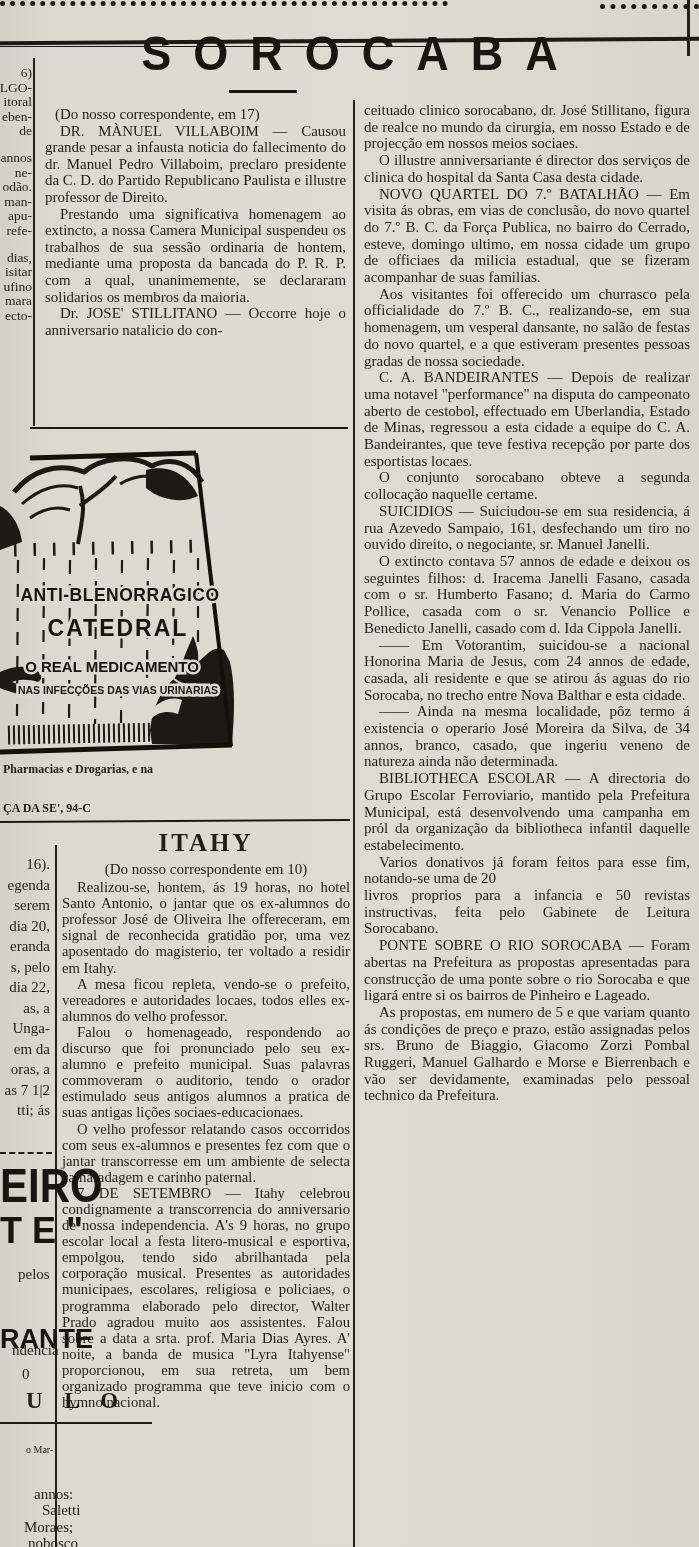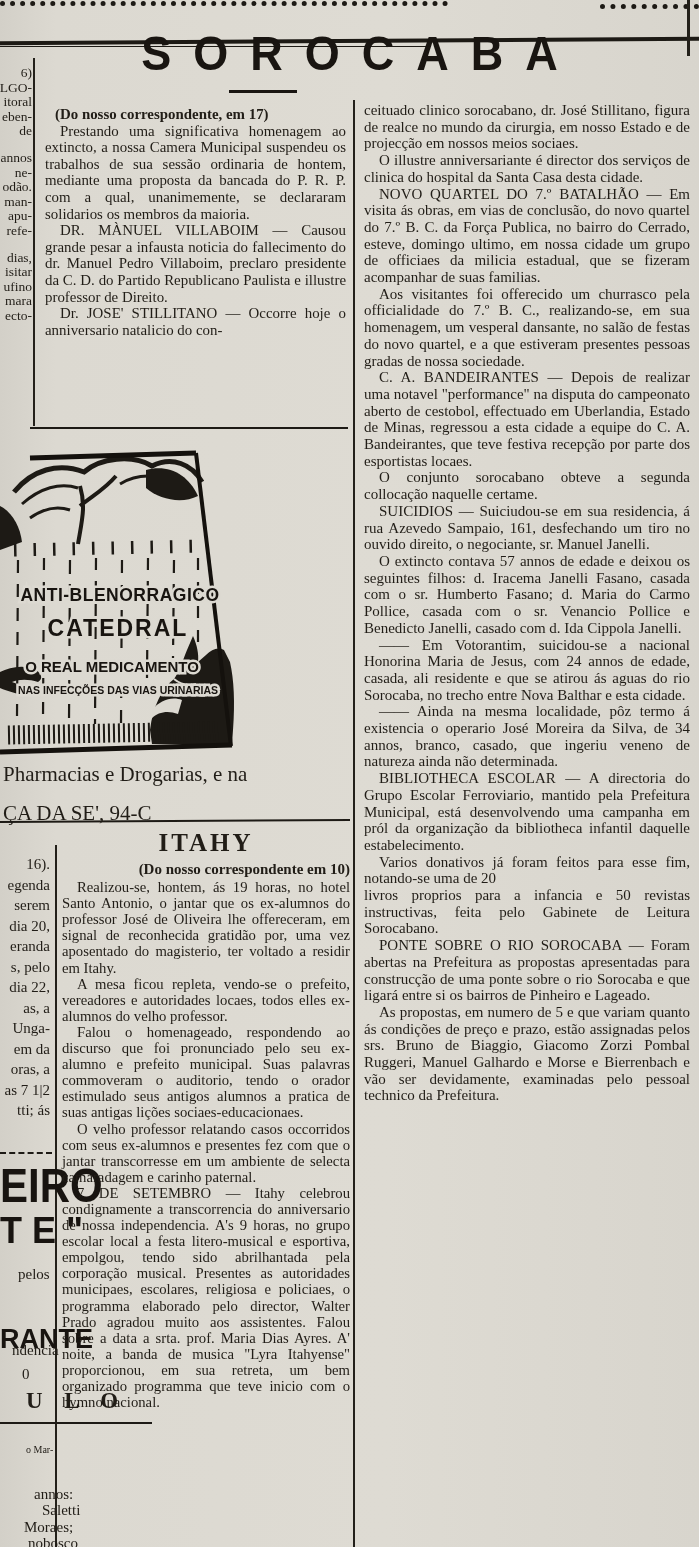--- a/index.html
+++ b/index.html
@@ -29,24 +29,24 @@
   .frag-strip div{height:14.6px;}
   .frag-strip .frag-gap{height:12px;}
   .frag-strip-mid{font-size:15px; line-height:20.5px;}
   .frag-strip-mid div{height:20.5px;}
   .bigfrag{font-family:"Liberation Sans","DejaVu Sans",sans-serif; font-weight:bold; color:#181410; white-space:nowrap;}
   
   .col p{margin:0; text-align:justify; text-indent:15px;}
   .col{font-size:14.9px; line-height:16.6px;}
   .col-right{font-size:15px; line-height:16.7px;}
   .col-itahy{font-size:14.7px; line-height:16.1px;}
-  .correspondent{font-weight:bold; text-indent:0 !important;}
+  .correspondent{font-weight:normal; text-indent:0 !important;}
   .vrule{width:2px; background:#23201a;}
   
-  .ad-below-text{font-weight:normal; font-size:21px; white-space:nowrap;}
+  .ad-below-text{font-weight:bold; font-size:12px; white-space:nowrap;}
   .ad-tonico{
     border:5px dotted #171310; padding:13px 6px 12px 6px; margin:9px 2px 10px 6px;
     text-align:center; text-indent:0 !important;
   }
   .ad-tonico div{font-weight:bold; text-indent:0;}
   .ad-tonico .l1{font-size:16.5px; letter-spacing:2px;}
   .ad-tonico .l2{font-size:18px; letter-spacing:2.5px; margin-top:9px;}
   .ad-tonico .l3{font-size:16.5px; letter-spacing:1.5px; margin-top:9px;}
   svg text{font-family:"Liberation Sans","DejaVu Sans",sans-serif; font-weight:bold; fill:#181410;
            paint-order:stroke; stroke:#dcd9d1; stroke-width:5px;}
@@ -116,22 +116,22 @@
   <div class="abs" style="left:26px;top:1388px;font-size:23px;font-weight:bold;letter-spacing:8px;white-space:nowrap;">U L O</div>
   <div class="abs rule" style="left:0;top:1422px;width:152px;height:2px;"></div>
   <div class="abs" style="left:26px;top:1444px;font-size:10px;">o Mar-</div>
   <div class="abs" style="left:34px;top:1486px;font-size:15px;">annos:</div>
   <div class="abs" style="left:42px;top:1502px;font-size:15px;">Saletti</div>
   <div class="abs" style="left:24px;top:1519px;font-size:15px;">Moraes;</div>
   <div class="abs" style="left:28px;top:1535px;font-size:15px;">nobosco</div>
 
   <div class="abs col" style="left:45px;top:106px;width:301px;">
     <p class="correspondent" style="text-align:left;padding-left:10px;">(Do nosso correspondente, em 17)</p>
+    <p>DR. MÀNUEL VILLABOIM — Causou grande pesar a infausta noticia do fallecimento do dr. Manuel Pedro Villaboim, preclaro presidente da C. D. do Partido Republicano Paulista e illustre professor de Direito.</p>
     <p>Prestando uma significativa homenagem ao extincto, a nossa Camera Municipal suspendeu os trabalhos de sua sessão ordinaria de hontem, mediante uma proposta da bancada do P. R. P. com a qual, unanimemente, se declararam solidarios os membros da maioria.</p>
-    <p>DR. MÀNUEL VILLABOIM — Causou grande pesar a infausta noticia do fallecimento do dr. Manuel Pedro Villaboim, preclaro presidente da C. D. do Partido Republicano Paulista e illustre professor de Direito.</p>
     <p>Dr. JOSE' STILLITANO — Occorre hoje o anniversario natalicio do con-</p>
   </div>
   <div class="abs rule" style="left:30px;top:427px;width:318px;height:2px;"></div>
 
   <svg class="abs" style="left:0;top:448px;" width="250" height="310" viewBox="0 0 250 310">
 
     <g stroke="#1d1a15" stroke-width="2.2">
       <line x1="18" y1="112" x2="17" y2="268" stroke-dasharray="13 11"></line>
       <line x1="44" y1="110" x2="43" y2="272" stroke-dasharray="12 12"></line>
       <line x1="70" y1="112" x2="69" y2="274" stroke-dasharray="14 10"></line>
@@ -172,21 +172,21 @@
     <text x="118" y="188" font-size="23" text-anchor="middle" letter-spacing="2">CATEDRAL</text>
     <text x="112" y="224" font-size="15" text-anchor="middle">O  REAL  MEDICAMENTO</text>
     <text x="118" y="246" font-size="10.5" text-anchor="middle">NAS INFECÇÕES DAS VIAS URINARIAS</text>
   </svg>
   <div class="abs ad-below-text" style="left:3px;top:762px;">Pharmacias  e  Drogarias,  e  na</div>
   <div class="abs ad-below-text" style="left:3px;top:801px;">ÇA  DA  SE',  94-C</div>
   <div class="abs rule" style="left:0;top:820px;width:350px;height:2px;transform:rotate(-0.3deg);"></div>
 
   <div class="abs col col-itahy" style="left:62px;top:828px;width:288px;">
     <div style="text-align:center;font-weight:bold;font-size:25px;letter-spacing:3px;line-height:30px;">ITAHY</div>
-    <p class="correspondent" style="font-size:15px;margin:3px 0 2px 0;text-align:right;">(Do nosso correspondente em 10)</p>
+    <p class="correspondent" style="font-size:15px;margin:3px 0 2px 0;text-align:center;">(Do nosso correspondente em 10)</p>
     <p>Realizou-se, hontem, ás 19 horas, no hotel Santo Antonio, o jantar que os ex-alumnos do professor José de Oliveira lhe offereceram, em signal de reconhecida gratidão por, uma vez aposentado do magisterio, ter voltado a residir em Itahy.</p>
     <p>A mesa ficou repleta, vendo-se o prefeito, vereadores e autoridades locaes, todos elles ex-alumnos do velho professor.</p>
     <p>Falou o homenageado, respondendo ao discurso que foi pronunciado pelo seu ex-alumno e prefeito municipal. Suas palavras commoveram o auditorio, tendo o orador estimulado seus antigos alumnos a pratica de suas antigas lições sociaes-educacionaes.</p>
     <p>O velho professor relatando casos occorridos com seus ex-alumnos e presentes fez com que o jantar transcorresse em um ambiente de selecta camaradagem e carinho paternal.</p>
     <p>7 DE SETEMBRO — Itahy celebrou condignamente a transcorrencia do anniversario de nossa independencia. A's 9 horas, no grupo escolar local a festa litero-musical e esportiva, empolgou, tendo sido abrilhantada pela corporação musical. Presentes as autoridades municipaes, escolares, religiosa e policiaes, o programma elaborado pelo director, Walter Prado agradou muito aos assistentes. Falou sobre a data a srta. prof. Maria Dias Ayres. A' noite, a banda de musica "Lyra Itahyense" proporcionou, em sua retreta, um bem organizado programma que teve inicio com o hymno nacional.</p>
   </div>
 
   <div class="abs col col-right" style="left:364px;top:102px;width:326px;">
     <p style="text-indent:0;">ceituado clinico sorocabano, dr. José Stillitano, figura de realce no mundo da cirurgia, em nosso Estado e de projecção em nossos meios sociaes.</p>
     <p>O illustre anniversariante é director dos serviços de clinica do hospital da Santa Casa desta cidade.</p>

